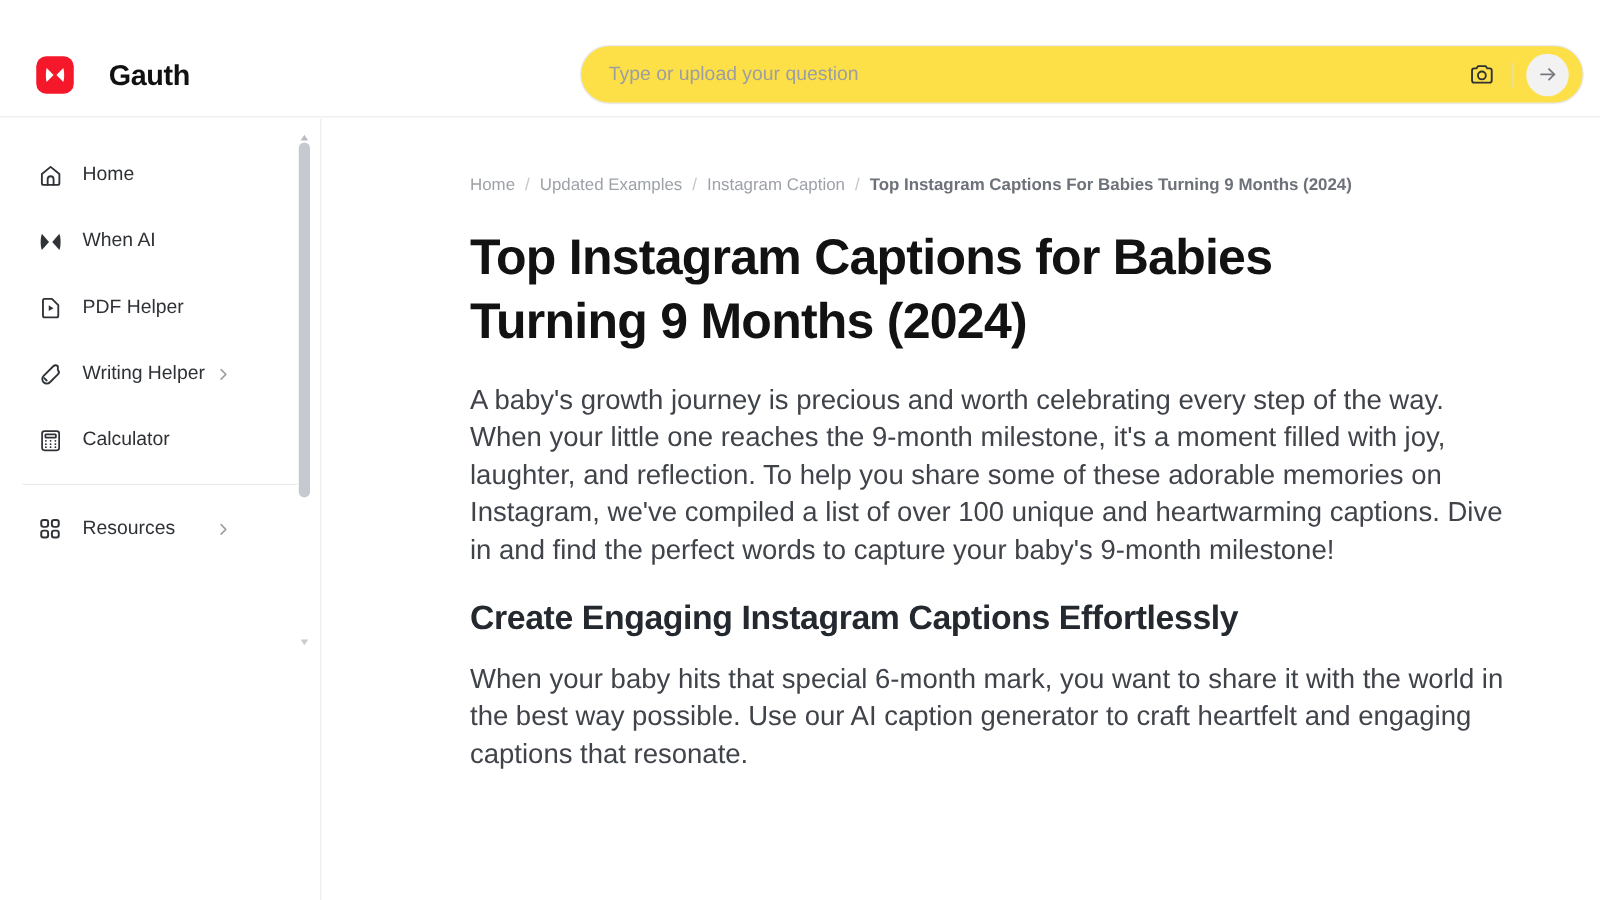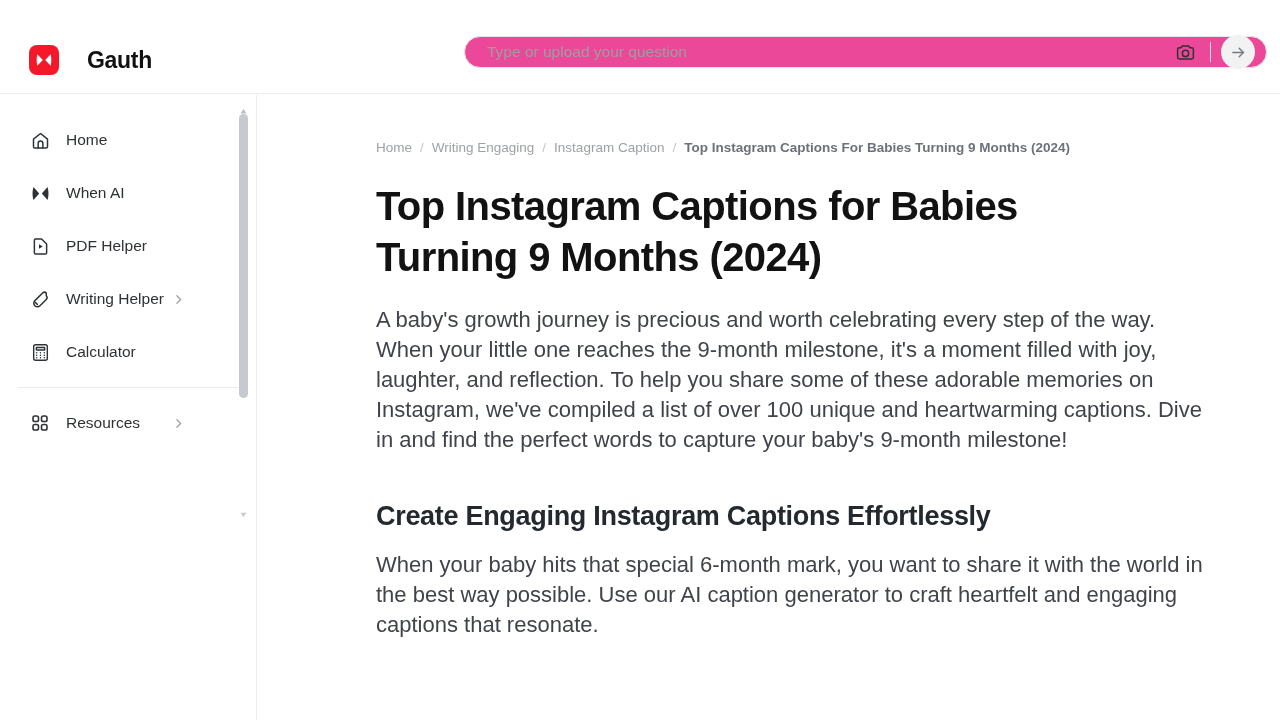--- a/index.html
+++ b/index.html
@@ -29,23 +29,23 @@
     width: 30px; height: 30px; border-radius: 8px;
     background: #f5172a;
     display: flex; align-items: center; justify-content: center;
   }
   .brand-name {
     font-size: 23px; font-weight: 700; color: #111111;
     letter-spacing: -0.3px;
   }
   .searchbar {
     position: absolute; left: 464px; top: 36px;
-    width: 803px; height: 32px;
+    width: 803px; height: 47px;
     border: 1px solid #e8e8e8; border-radius: 24px;
-    background: #ec4899;
+    background: #fde047;
     display: flex; align-items: center;
     box-shadow: 0 1px 2px rgba(0,0,0,0.02);
   }
   .search-input {
     flex: 1; border: none; outline: none; background: transparent;
     font-family: "Liberation Sans", sans-serif;
     font-size: 15.5px; color: #3c3c3c;
     padding-left: 22px;
   }
   .search-input::placeholder { color: #9b9ea3; }
@@ -141,21 +141,21 @@
   }
   .meta-dot { margin: 0 11px; color: #b5b9bf; }
   .thumb-ico { display: inline-flex; align-items: center; margin-right: 5px; color: #8b8f96; }
 
   .para {
     font-size: 22px; line-height: 30px; color: #40444a;
     max-width: 855px; margin: 0 0 18px 0;
   }
   .section-head {
     font-size: 27px; font-weight: 800; color: #24282f;
-    letter-spacing: -0.3px; margin: 46px 0 18px 0;
+    letter-spacing: -0.3px; margin: 24px 0 18px 0;
   }
 </style>
 </head>
 <body>
 
 <div class="page">
 
   <div class="header">
 
     <div class="brand">
@@ -287,21 +287,21 @@
       </span>
     </div>
   </div>
 
   <div class="main">
     <div class="content">
 
       <div class="breadcrumb">
         <span class="crumb">Home</span>
         <span class="crumb-sep">/</span>
-        <span class="crumb">Writing Engaging</span>
+        <span class="crumb">Updated Examples</span>
         <span class="crumb-sep">/</span>
         <span class="crumb">Instagram Caption</span>
         <span class="crumb-sep">/</span>
         <span class="crumb-current">Top Instagram Captions For Babies Turning 9 Months (2024)</span>
       </div>
 
       <h1 class="page-title">Top Instagram Captions for Babies Turning 9 Months (2024)</h1>
 
 
       <p class="para">A baby's growth journey is precious and worth celebrating every step of the way. When your little one reaches the 9-month milestone, it's a moment filled with joy, laughter, and reflection. To help you share some of these adorable memories on Instagram, we've compiled a list of over 100 unique and heartwarming captions. Dive in and find the perfect words to capture your baby's 9-month milestone!</p>

